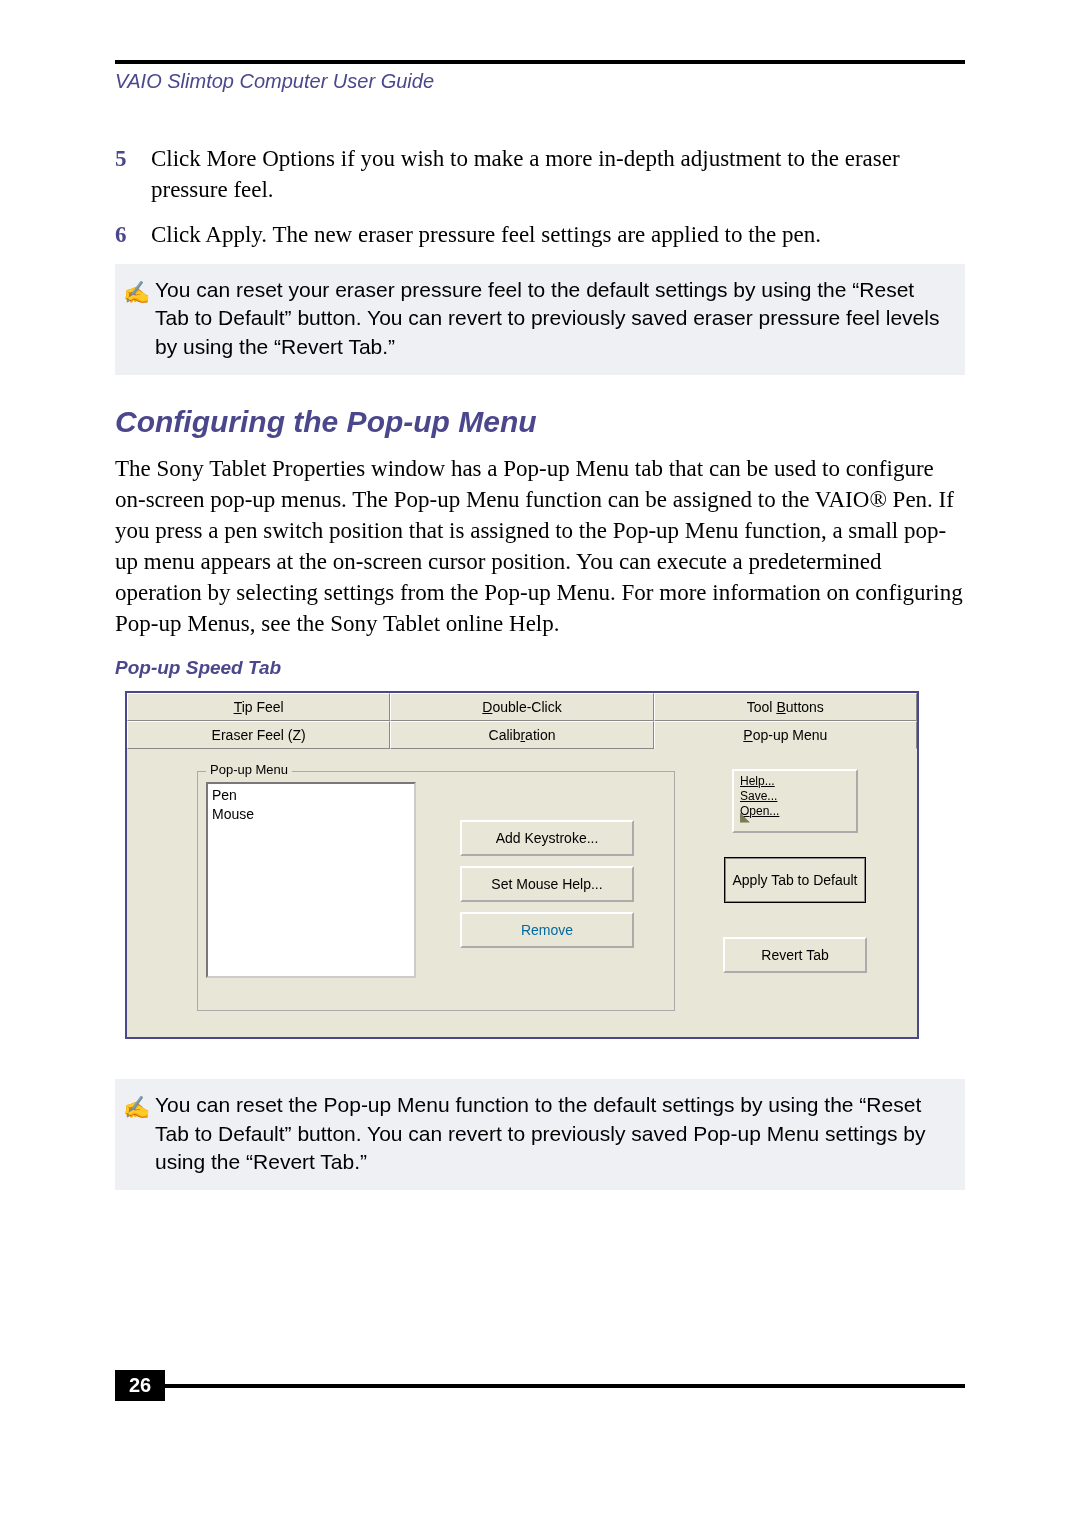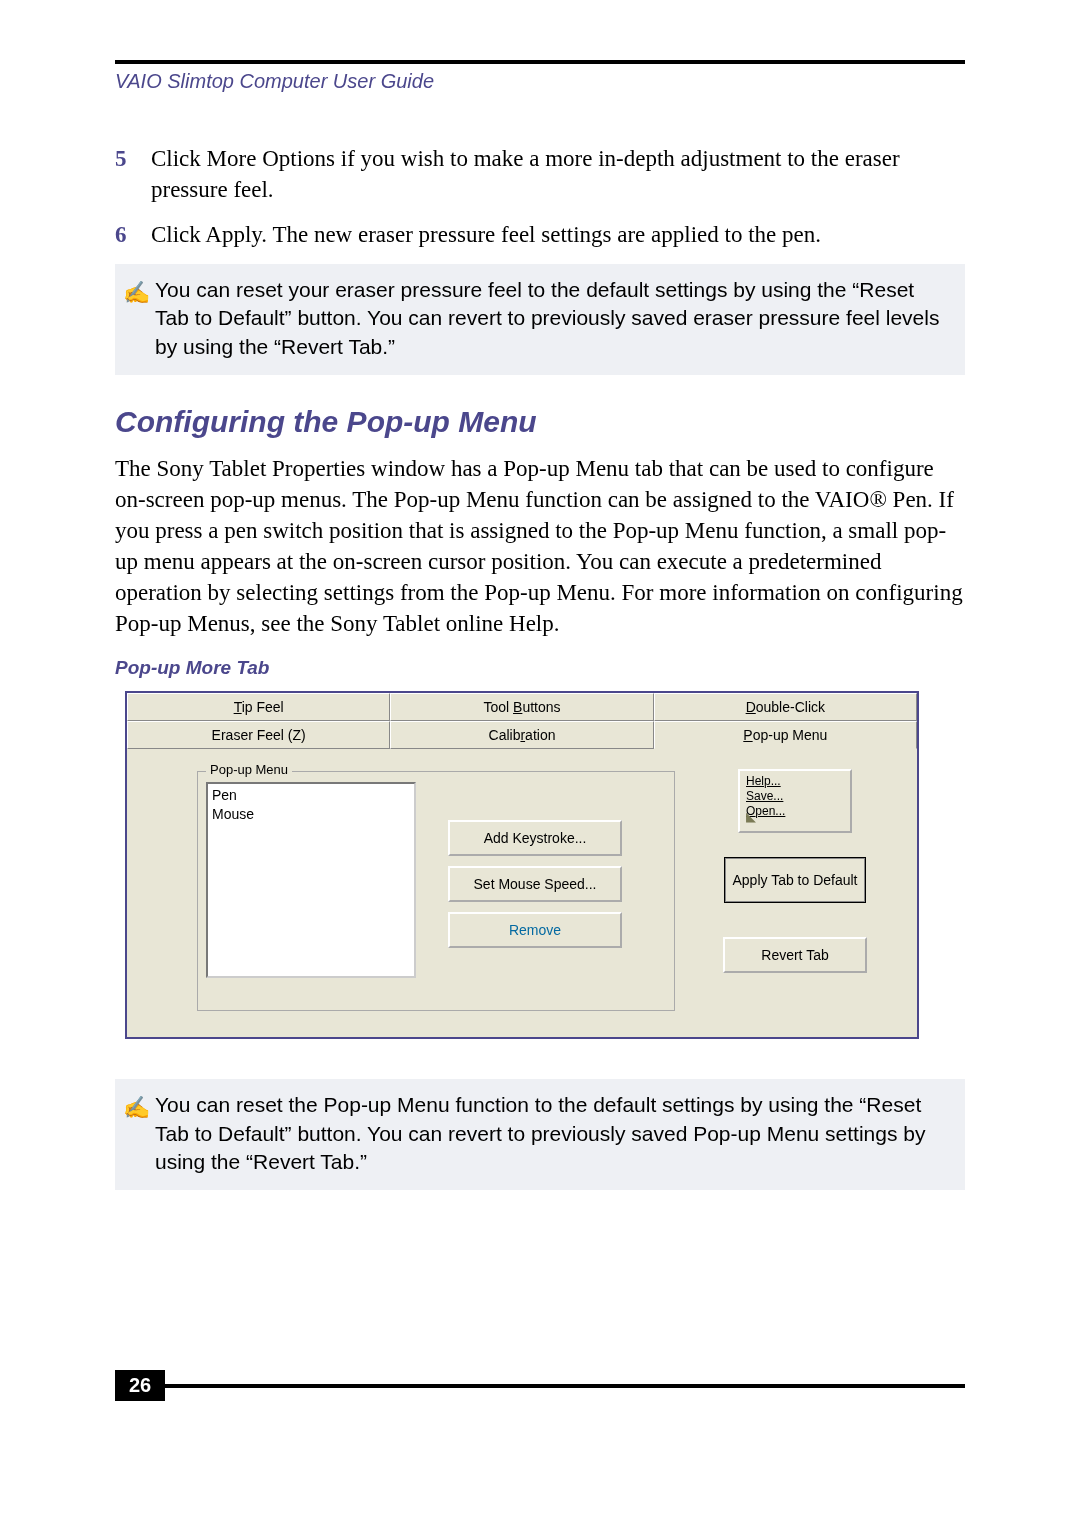--- a/index.html
+++ b/index.html
@@ -143,21 +143,21 @@
     border: 2px outset #fff;
     font-size: 14px;
     display: flex;
     align-items: center;
     justify-content: center;
     margin: 10px 0;
   }
   .btn.disabled { color: #0369a1; }
   .btn.focus { border: 1px solid #000; box-shadow: inset 0 0 0 1px #888; }
   .preview {
-    width: 114px;
+    width: 126px;
     height: 64px;
     background: #e8e6d6;
     border: 2px outset #fff;
     font-size: 12px;
     padding: 3px 6px;
     line-height: 1.25;
     position: relative;
     box-sizing: border-box;
   }
   .preview .row { text-decoration: underline; }
@@ -207,57 +207,57 @@
   </div>
 
   <div class="note-box">
     <div class="note-icon">✍</div>
     <div>You can reset your eraser pressure feel to the default settings by using the “Reset Tab to Default” button. You can revert to previously saved eraser pressure feel levels by using the “Revert Tab.”</div>
   </div>
 
   <div class="h2">Configuring the Pop-up Menu</div>
   <div class="bodytext">The Sony Tablet Properties window has a Pop-up Menu tab that can be used to configure on-screen pop-up menus. The Pop-up Menu function can be assigned to the VAIO® Pen. If you press a pen switch position that is assigned to the Pop-up Menu function, a small pop-up menu appears at the on-screen cursor position. You can execute a predetermined operation by selecting settings from the Pop-up Menu. For more information on configuring Pop-up Menus, see the Sony Tablet online Help.</div>
 
-  <div class="caption">Pop-up More Tab</div>
+  <div class="caption">Pop-up Speed Tab</div>
 
   <div class="shot-frame">
     <div class="tabs">
       <div class="tab">
           <span class="underline-first">Tip Feel</span>
         </div>
       <div class="tab">
+          <span class="underline-first">Double-Click</span>
+        </div>
+      <div class="tab">
           <span>Tool <span class="pv-u">B</span>uttons</span>
-        </div>
-      <div class="tab">
-          <span class="underline-first">Double-Click</span>
         </div>
       <div class="tab">
           <span>Eraser Feel (Z)</span>
         </div>
       <div class="tab">
           <span>Calib<span class="pv-u">r</span>ation</span>
         </div>
       <div class="tab active">
           <span class="underline-first">Pop-up Menu</span>
         </div>
     </div>
     <div class="panel">
       <div class="fieldset" style="width:460px;">
         <div class="legend">Pop-up Menu</div>
-        <div style="display:flex;gap:32px;">
+        <div style="display:flex;gap:44px;">
           <div class="listbox">
             <div>Pen</div>
             <div>Mouse</div>
           </div>
           <div style="padding-top:28px;text-align:right;">
             <div class="btn">
                 <span>Add Keystroke...</span>
               </div>
             <div class="btn">
-                <span>Set Mouse Speed...</span>
+                <span>Set Mouse Help...</span>
               </div>
             <div class="btn disabled">
                 <span>Remove</span>
               </div>
           </div>
         </div>
       </div>
       <div style="flex:1; display:flex; flex-direction:column; align-items:center; gap:14px; padding:6px 6px 0 18px;">
         <div class="preview">
           <div class="row"><span class="pv-u">H</span>elp...</div>

